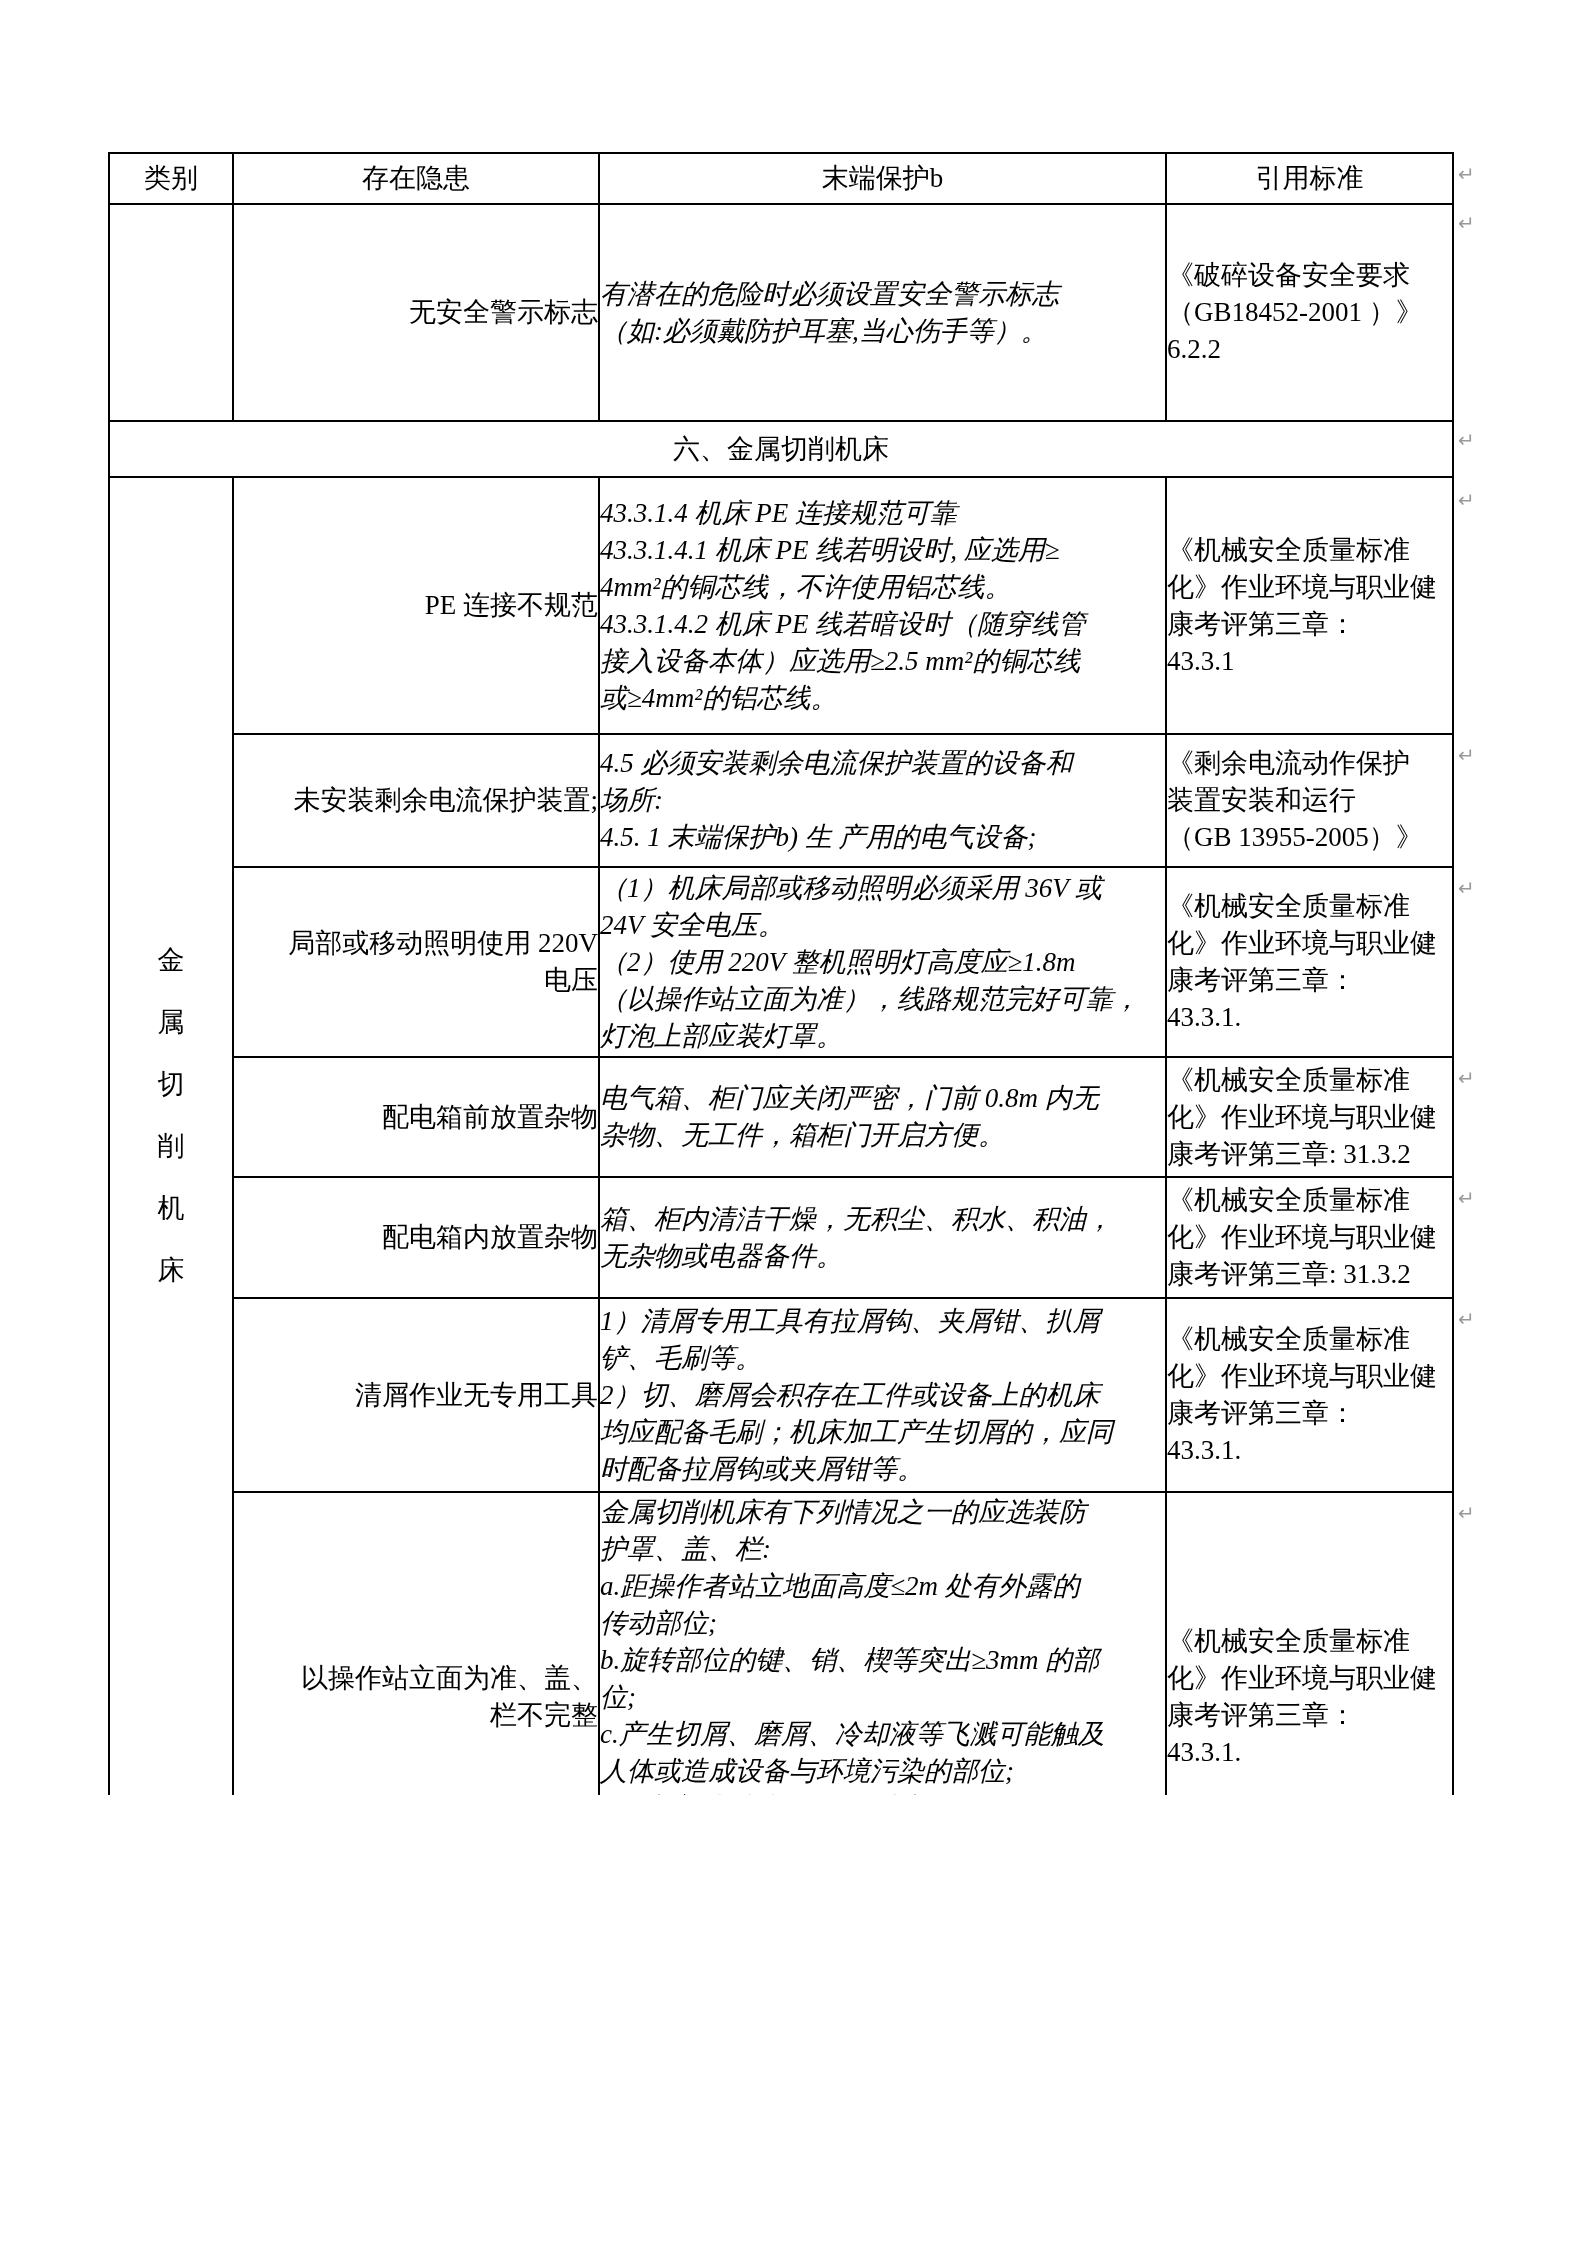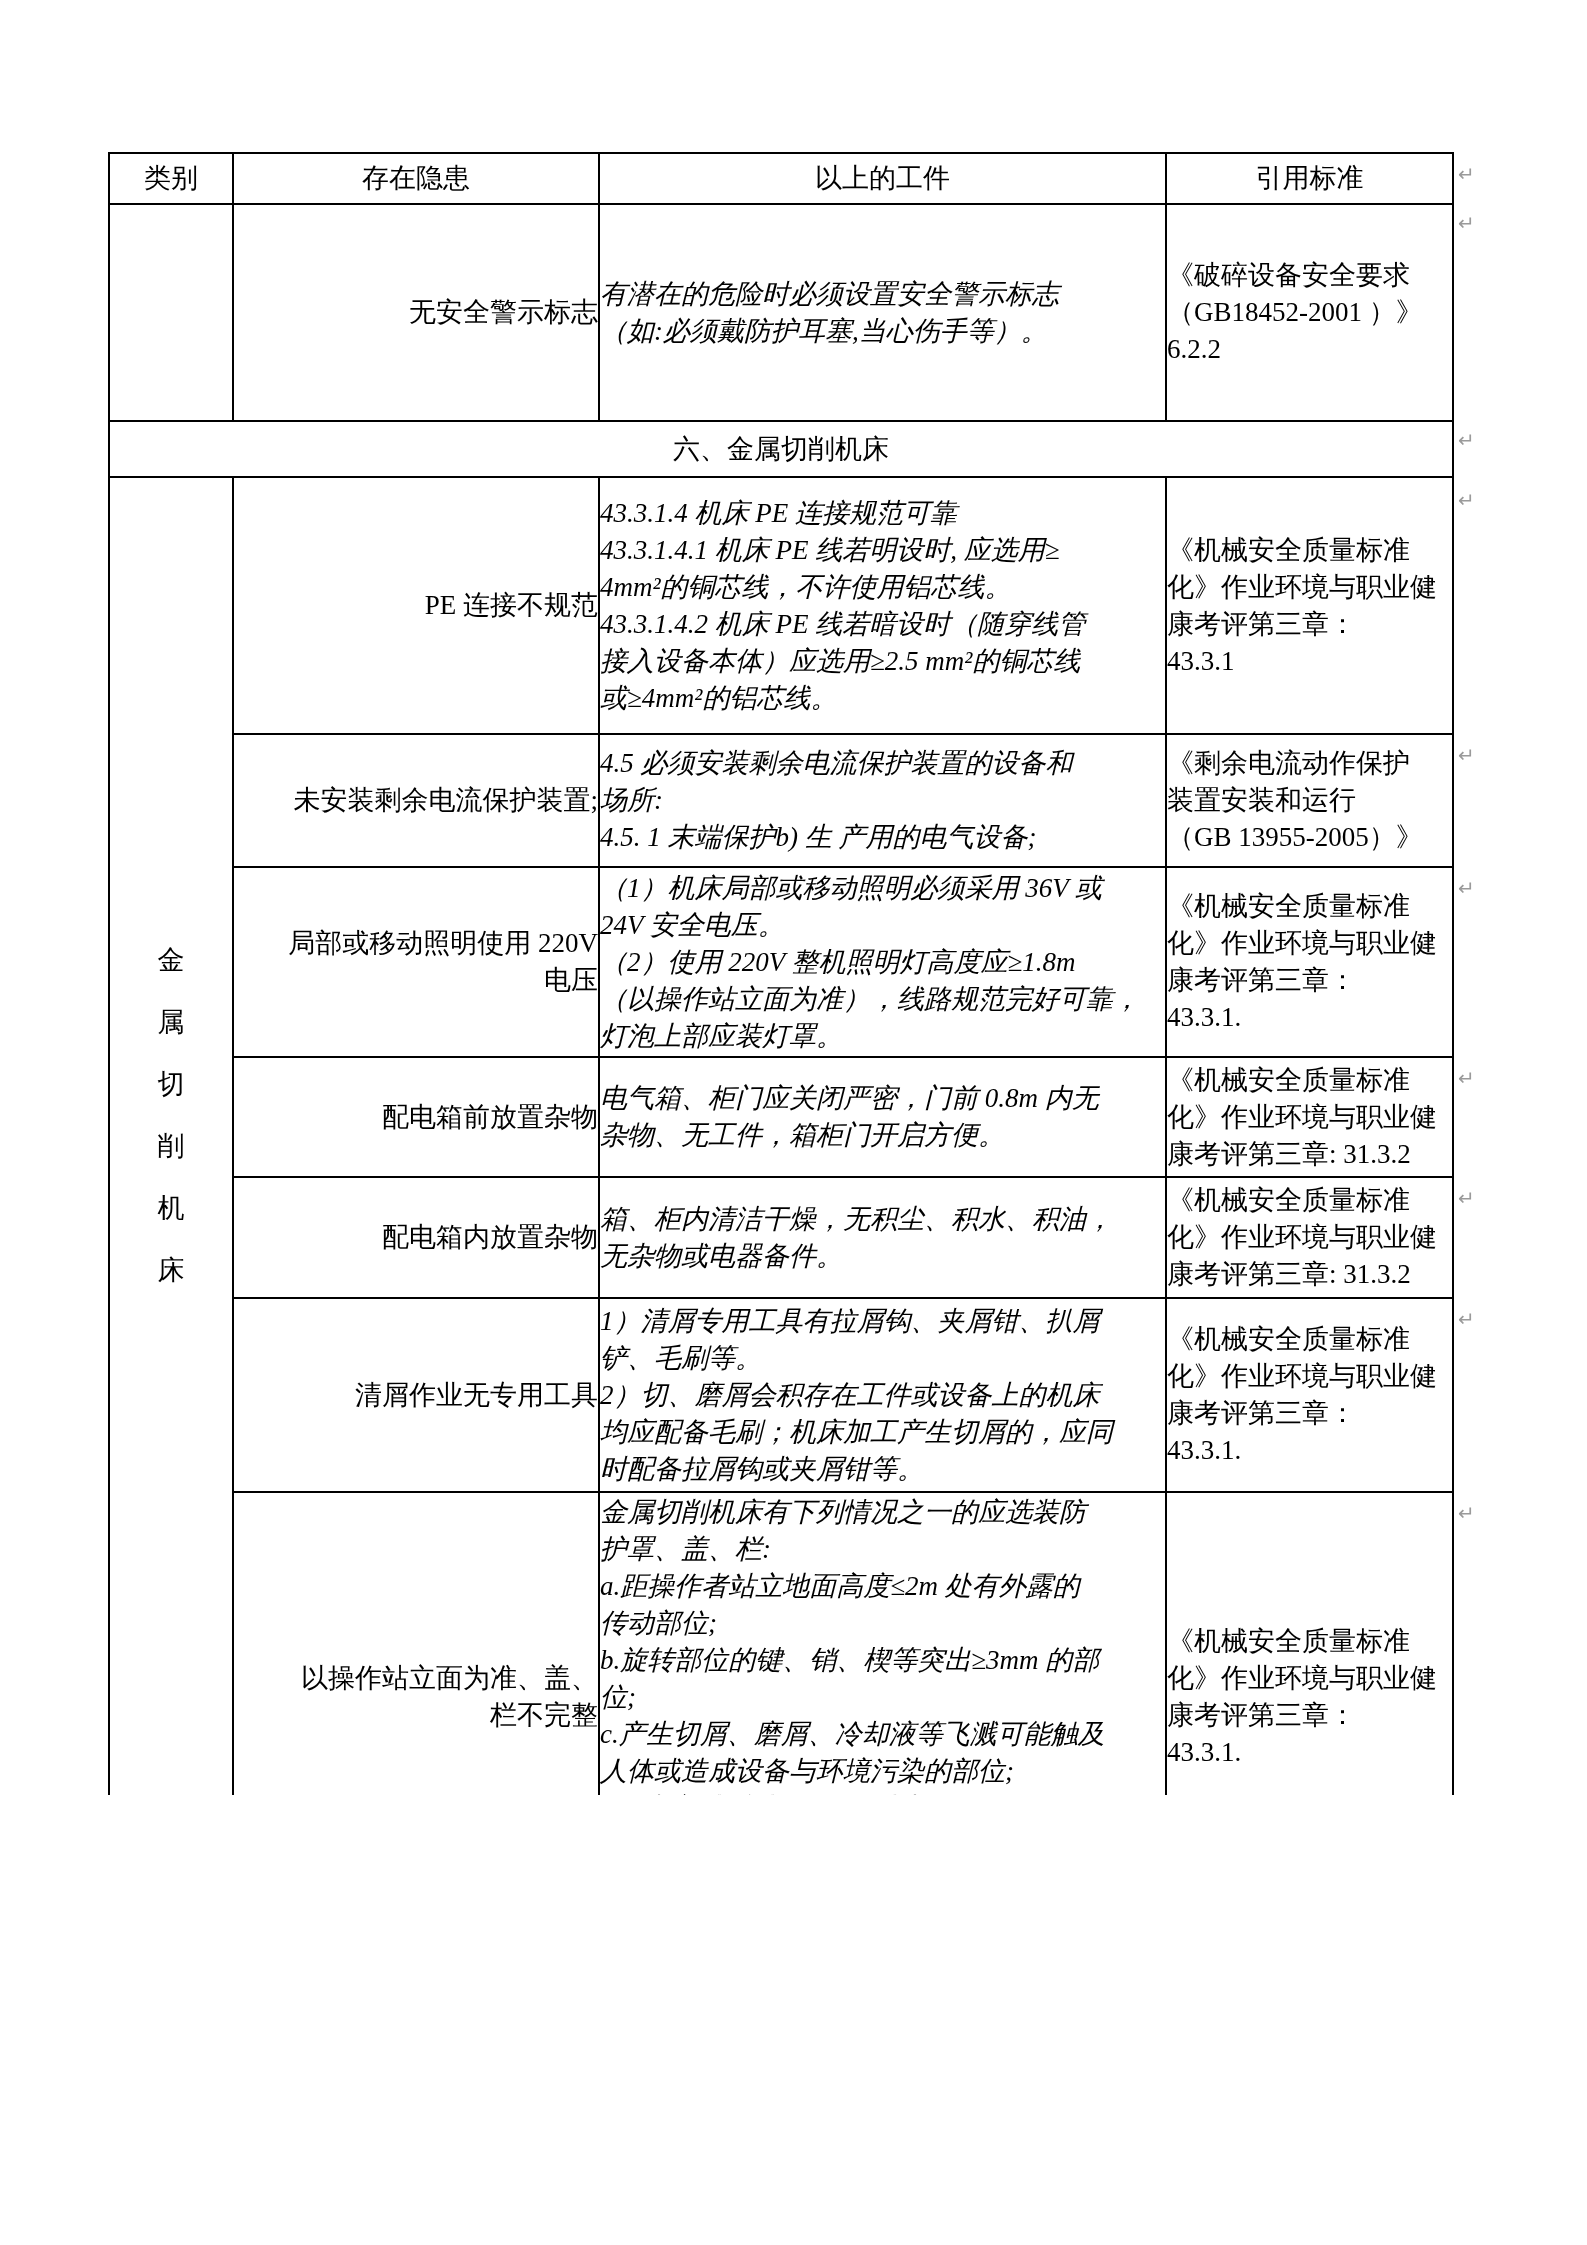--- a/index.html
+++ b/index.html
@@ -107,21 +107,21 @@
       <col class="c1">
         <col class="c2">
         <col class="c3">
         <col class="c4">
     </colgroup>
 
     <tbody>
         <tr class="r-header">
       <th class="hd">类别</th>
       <th class="hd">存在隐患</th>
-      <th class="hd">以上的工件</th>
+      <th class="hd">末端保护b</th>
       <th class="hd">引用标准</th>
     </tr>
 
     <tr class="r-warning">
       <td></td>
       <td class="hazard">无安全警示标志</td>
       <td class="measure">有潜在的危险时必须设置安全警示标志
 （如:必须戴防护耳塞,当心伤手等）。</td>
       <td class="standard">《破碎设备安全要求
 （GB18452-2001 ）》

